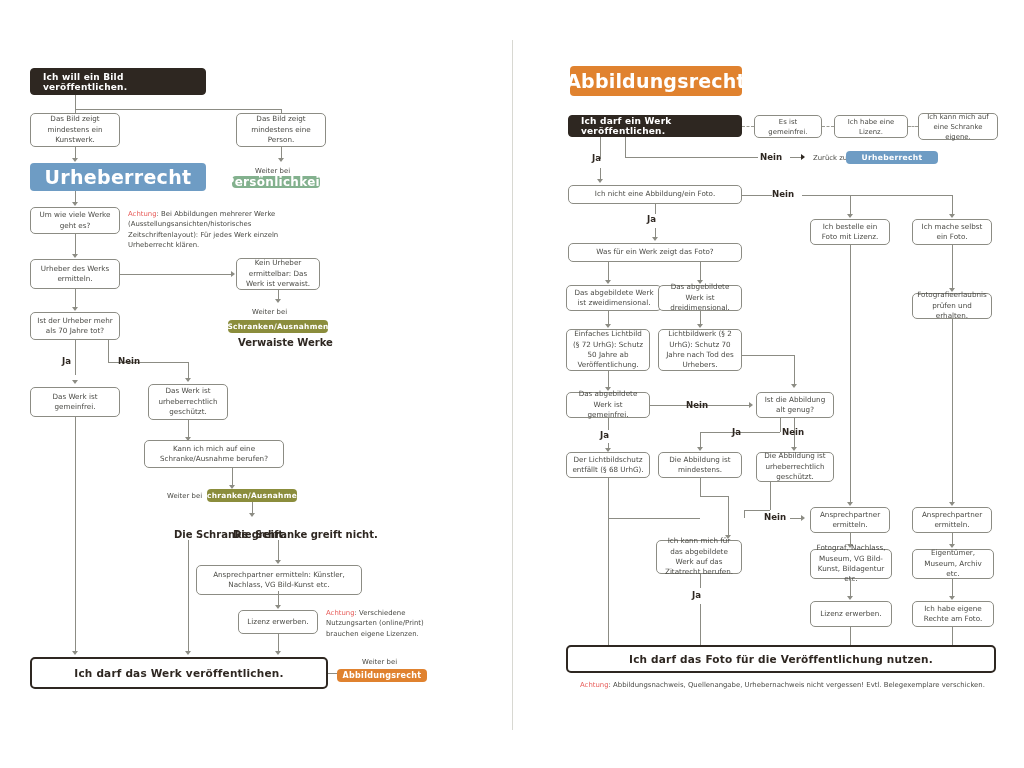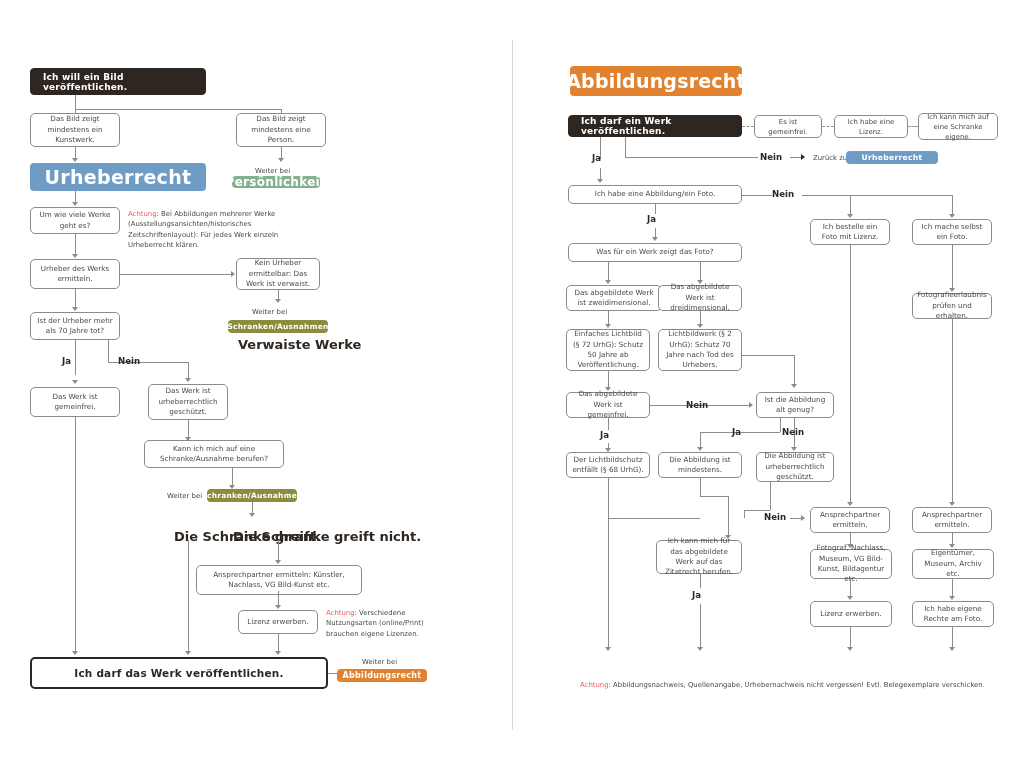--- a/index.html
+++ b/index.html
@@ -38,21 +38,21 @@
   .pill.blue{background:#6e9cc4;}
   .pill.blue-big{background:#6e9cc4;font-size:19px;}
   .pill.green{background:#83b18e;font-size:12px;padding-left:44px;}
   .pill.olive{background:#8b8d3c;font-size:7.4px;}
   .pill.orange{background:#e0822f;font-size:8px;}
   .pill.orange-big{background:#e0822f;font-size:19px;letter-spacing:.2px;}
   .lbl{position:absolute;font-weight:bold;font-size:8.6px;color:#2e2721;}
   .note{position:absolute;font-size:6.9px;line-height:1.52;color:#4a4a45;}
   .note .w{color:#e8605d;}
   .caption{position:absolute;font-size:6.9px;color:#4a4a45;}
-  .capbold{position:absolute;font-size:13px;font-weight:bold;color:#2e2721;}
+  .capbold{position:absolute;font-size:10px;font-weight:bold;color:#2e2721;}
   
   .ln{position:absolute;background:#8c8c84;}
   .lh{height:1px;}
   .lv{width:1px;}
   .lnd{position:absolute;border-top:1px dashed #9a9a92;height:0;}
   .arrow{position:absolute;width:0;height:0;}
   .ar-down{border-left:3px solid transparent;border-right:3px solid transparent;border-top:4.5px solid #8c8c84;}
   .ar-right{border-top:3px solid transparent;border-bottom:3px solid transparent;border-left:4.5px solid #8c8c84;}
   .ar-right-d{border-top:3px solid transparent;border-bottom:3px solid transparent;border-left:4.5px solid #2e2721;}
   .divider{position:absolute;background:#d8d8d2;width:1px;}
@@ -193,21 +193,21 @@
   <div class="ln lh" style="left:625px;top:157px;width:133px;"></div>
   <div class="lbl" style="left:760px;top:152px;">Nein</div>
   <div class="ln lh" style="left:790px;top:157px;width:12px;"></div>
   <div class="arrow ar-right-d" style="left:801px;top:154px;"></div>
   <div class="caption" style="left:813px;top:154px;">Zurück zu</div>
   <div class="node pill blue" style="left:846px;top:151px;width:92px;height:13px;font-size:7.6px;">Urheberrecht</div>
 
   <div class="ln lv" style="left:600px;top:168px;height:12px;"></div>
   <div class="arrow ar-down" style="left:597px;top:179px;"></div>
 
-  <div class="node box" style="left:568px;top:185px;width:174px;height:19px;">Ich habe eine Abbildung/ein Foto.</div>
+  <div class="node box" style="left:568px;top:185px;width:174px;height:19px;">Ich nicht eine Abbildung/ein Foto.</div>
 
   <div class="ln lh" style="left:742px;top:195px;width:30px;"></div>
   <div class="lbl" style="left:772px;top:189px;">Nein</div>
   <div class="ln lh" style="left:802px;top:195px;width:150px;"></div>
   <div class="ln lv" style="left:850px;top:195px;height:20px;"></div>
   <div class="arrow ar-down" style="left:847px;top:214px;"></div>
   <div class="ln lv" style="left:952px;top:195px;height:20px;"></div>
   <div class="arrow ar-down" style="left:949px;top:214px;"></div>
 
   <div class="node box" style="left:810px;top:219px;width:80px;height:26px;">Ich bestelle ein Foto mit Lizenz.</div>
@@ -319,18 +319,19 @@
   <div class="ln lv" style="left:952px;top:627px;height:21px;"></div>
   <div class="arrow ar-down" style="left:949px;top:647px;"></div>
 
   <div class="node box" style="left:656px;top:540px;width:86px;height:34px;">Ich kann mich für das abgebildete Werk auf das Zitatrecht berufen.</div>
 
   <div class="ln lv" style="left:700px;top:574px;height:14px;"></div>
   <div class="lbl" style="left:692px;top:590px;">Ja</div>
   <div class="ln lv" style="left:700px;top:604px;height:44px;"></div>
   <div class="arrow ar-down" style="left:697px;top:647px;"></div>
 
+  <div class="node terminal" style="left:566px;top:645px;width:430px;height:28px;">Ich darf das Foto für die Veröffentlichung nutzen.</div>
 
   <div class="note" style="left:580px;top:680px;width:420px;">
     <span class="w">Achtung</span><span>: Abbildungsnachweis, Quellenangabe, Urhebernachweis nicht vergessen! Evtl. Belegexemplare verschicken.</span>
   </div>
 
 </div>
 
 </body></html>

